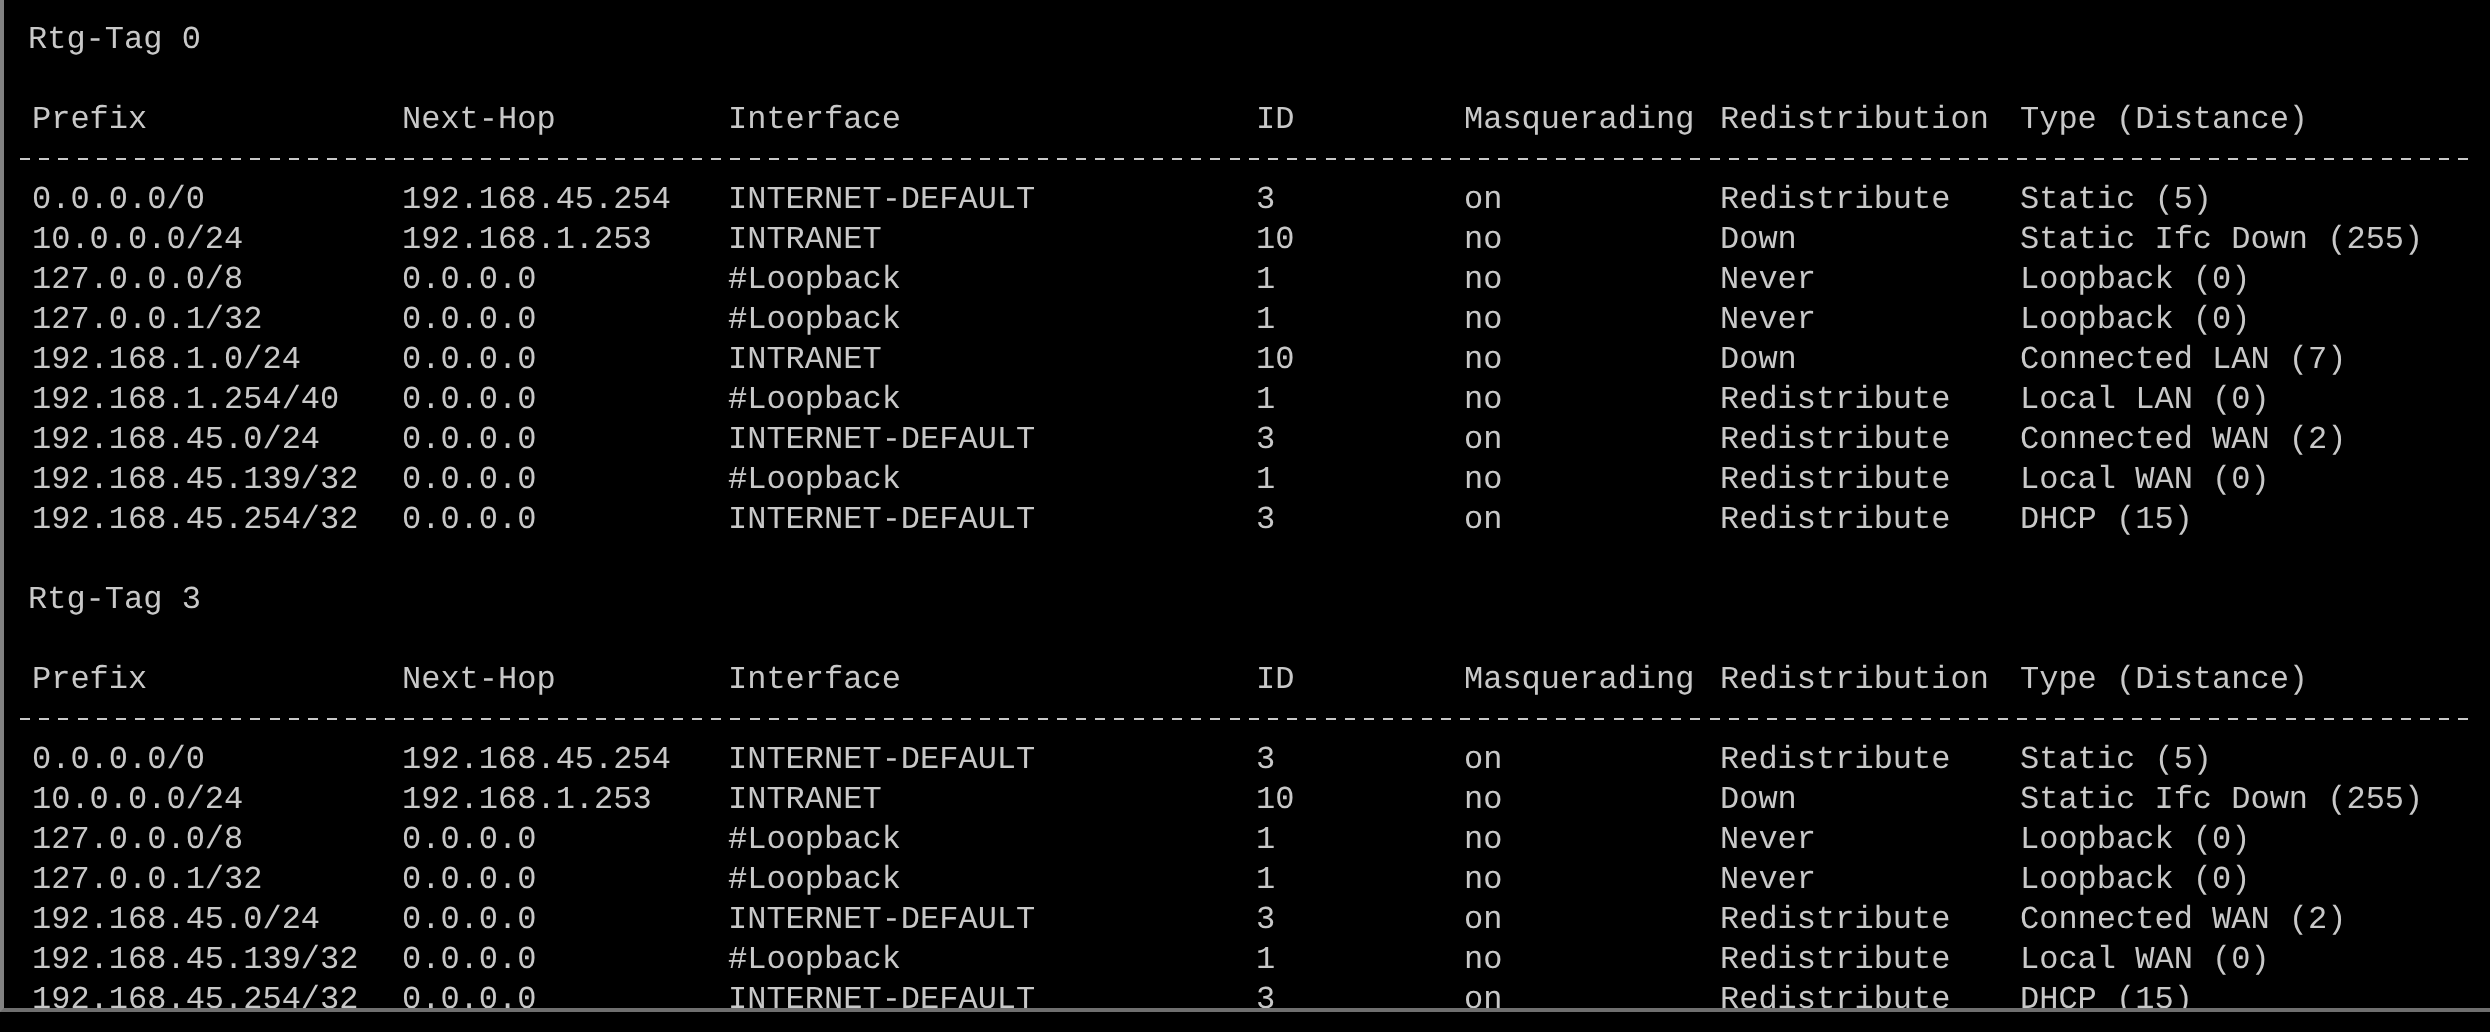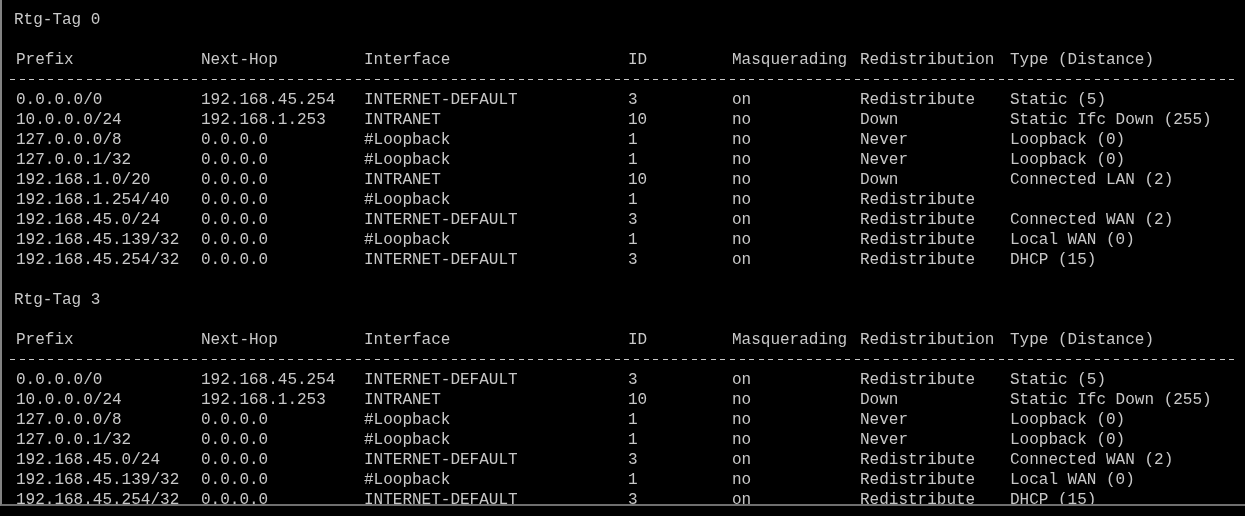--- a/index.html
+++ b/index.html
@@ -87,35 +87,36 @@
         <div class="row">
           <div class="cell">127.0.0.1/32</div>
           <div class="cell">0.0.0.0</div>
           <div class="cell">#Loopback</div>
           <div class="cell">1</div>
           <div class="cell">no</div>
           <div class="cell">Never</div>
           <div class="cell">Loopback (0)</div>
         </div>
         <div class="row">
-          <div class="cell">192.168.1.0/20</div>
+          <div class="cell">192.168.1.0/24</div>
           <div class="cell">0.0.0.0</div>
           <div class="cell">INTRANET</div>
           <div class="cell">10</div>
           <div class="cell">no</div>
           <div class="cell">Down</div>
-          <div class="cell">Connected LAN (2)</div>
+          <div class="cell">Connected LAN (7)</div>
         </div>
         <div class="row">
           <div class="cell">192.168.1.254/40</div>
           <div class="cell">0.0.0.0</div>
           <div class="cell">#Loopback</div>
           <div class="cell">1</div>
           <div class="cell">no</div>
           <div class="cell">Redistribute</div>
+          <div class="cell">Local LAN (0)</div>
         </div>
         <div class="row">
           <div class="cell">192.168.45.0/24</div>
           <div class="cell">0.0.0.0</div>
           <div class="cell">INTERNET-DEFAULT</div>
           <div class="cell">3</div>
           <div class="cell">on</div>
           <div class="cell">Redistribute</div>
           <div class="cell">Connected WAN (2)</div>
         </div>

